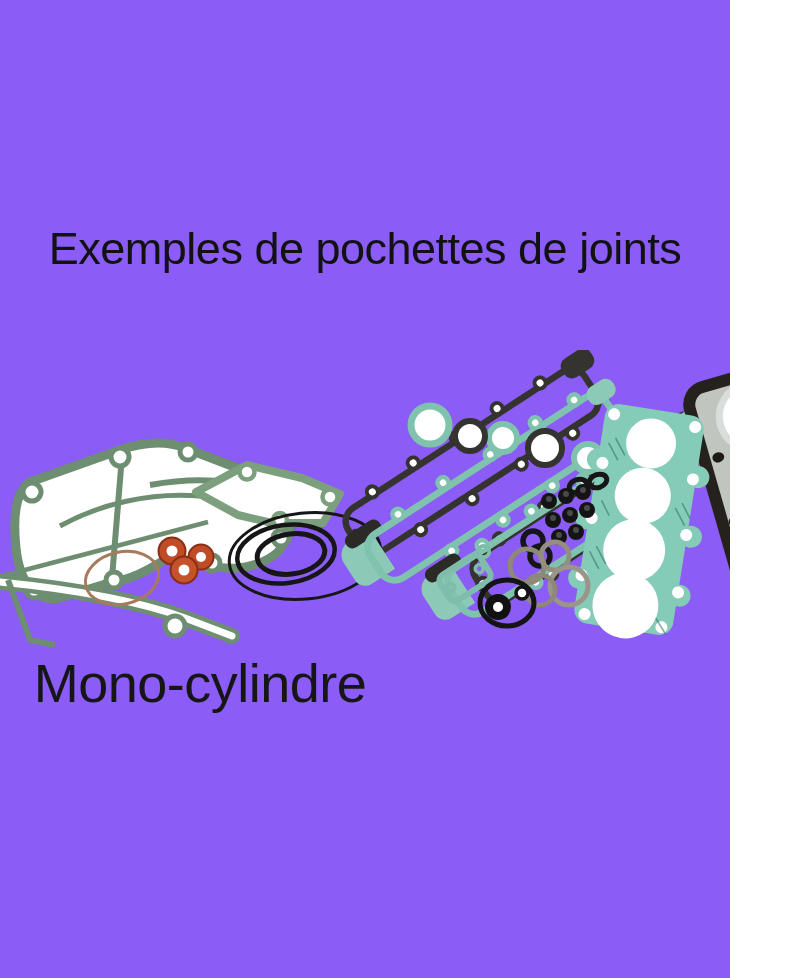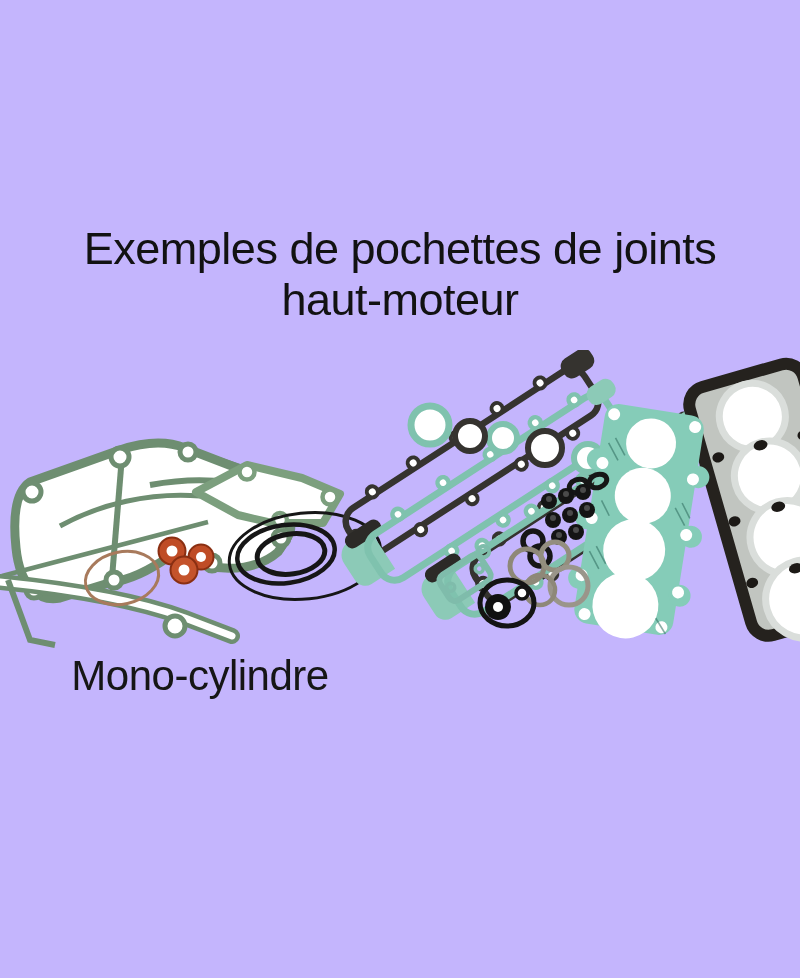--- a/index.html
+++ b/index.html
@@ -1,55 +1,54 @@
 <!DOCTYPE html>
 <html><head>
 <meta charset="utf-8">
 <style>
   html,body{margin:0;padding:0;background:#fff;}
   .page{
     position:relative;
-    width:800px;height:978px;
-    background:#c4b5fd;
+    width:730px;height:978px;
+    background:#8b5cf6;
     overflow:hidden;
     font-family:"Liberation Sans", sans-serif;
   }
   .title{
     position:absolute;
     top:224px;left:0;right:0;
     text-align:center;
     color:#121212;
     font-size:45px;
     line-height:1.13;
     font-weight:400;
     letter-spacing:-0.5px;
   }
   .caption{
     position:absolute;
     color:#161616;
-    font-size:42px;
+    font-size:54px;
     font-weight:400;
     text-align:center;
     letter-spacing:-0.5px;
     white-space:nowrap;
   }
   .caption.mono{top:652px;left:0;width:400px;}
   .caption.multi{top:655px;left:392px;width:400px;}
   svg{position:absolute;display:block;}
   #mono-svg{left:0;top:430px;}
   #multi-svg{left:335px;top:350px;}
 </style>
 </head>
 <body>
 
 <div class="page">
 
   <div class="title">
     <div>Exemples de pochettes de joints</div>
-    <div>haut-moteur</div>
   </div>
 
   <svg id="mono-svg" width="390" height="235" viewBox="0 0 390 235">
 
     <g opacity="0.85">
       <path d="M28,112 C24,78 30,60 42,52 L130,20 C158,12 176,14 192,20 L258,42 C276,49 288,60 286,70 L282,80 C294,90 296,98 290,108 L282,120 C266,134 238,140 214,133" fill="none" stroke="#5f7f68" stroke-width="4"></path>
     </g>
 
     <g>
       <path d="M16,118 C12,80 18,60 30,52 L120,20 C150,10 170,12 185,18 L250,43 C270,50 282,60 280,70 L276,82 C290,92 292,100 286,110 L278,122 C260,138 230,142 205,135 L170,126 C150,140 130,150 112,152 L60,168 C40,172 20,158 16,118 Z" fill="#ffffff" stroke="#6e8e71" stroke-width="9" stroke-linejoin="round"></path>

